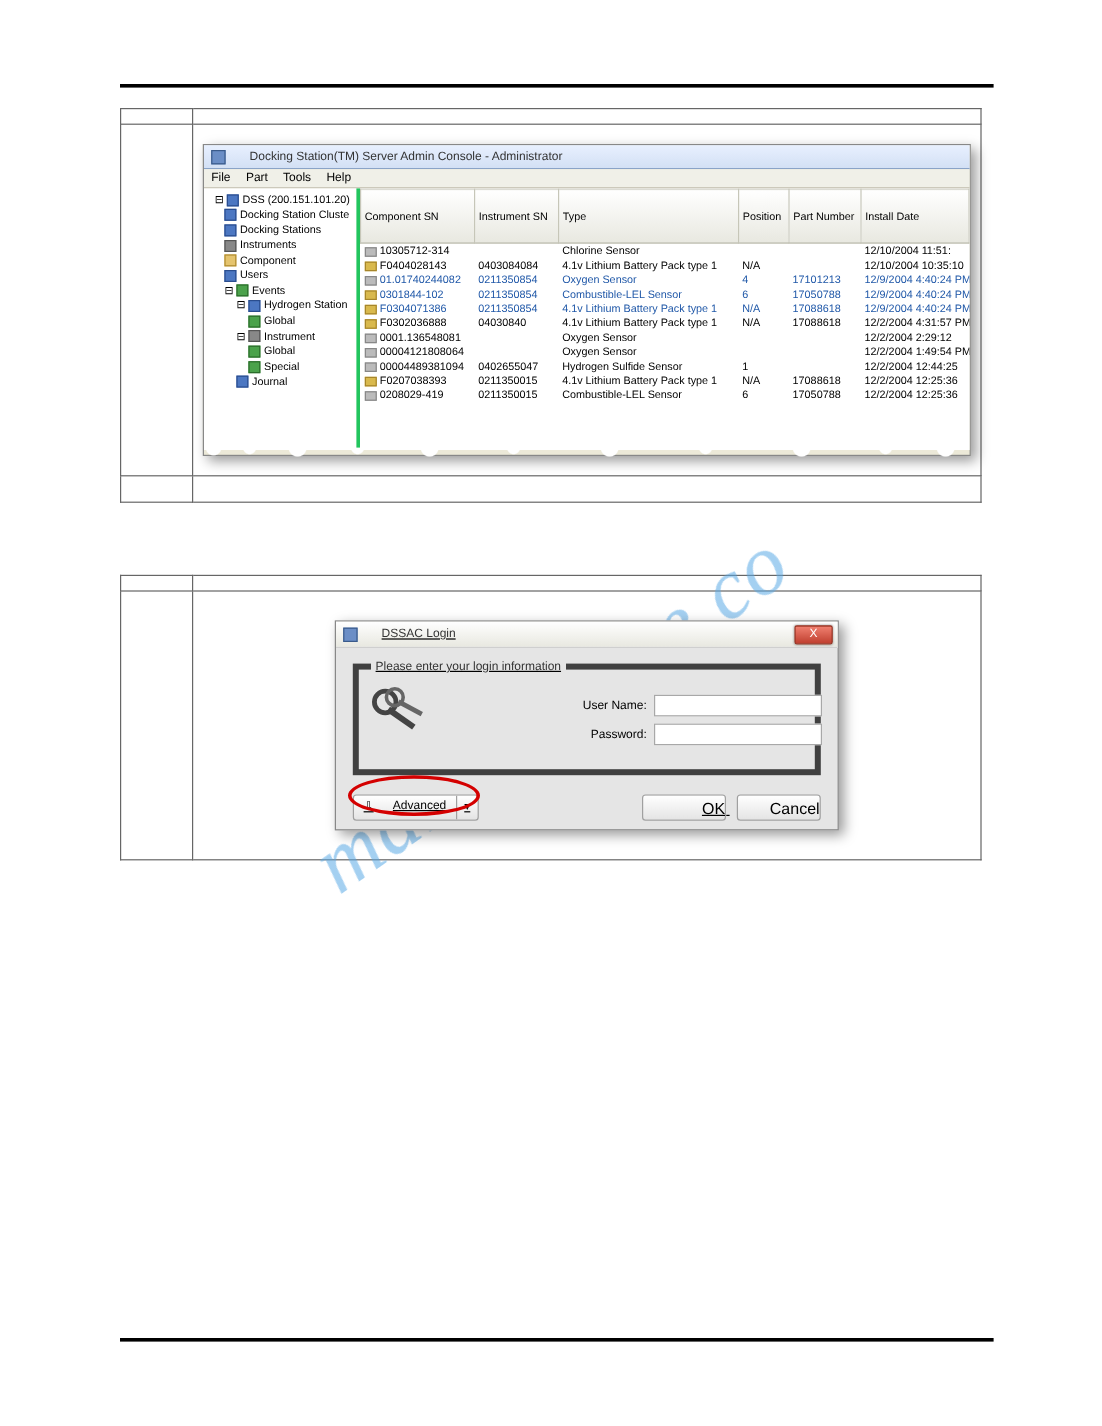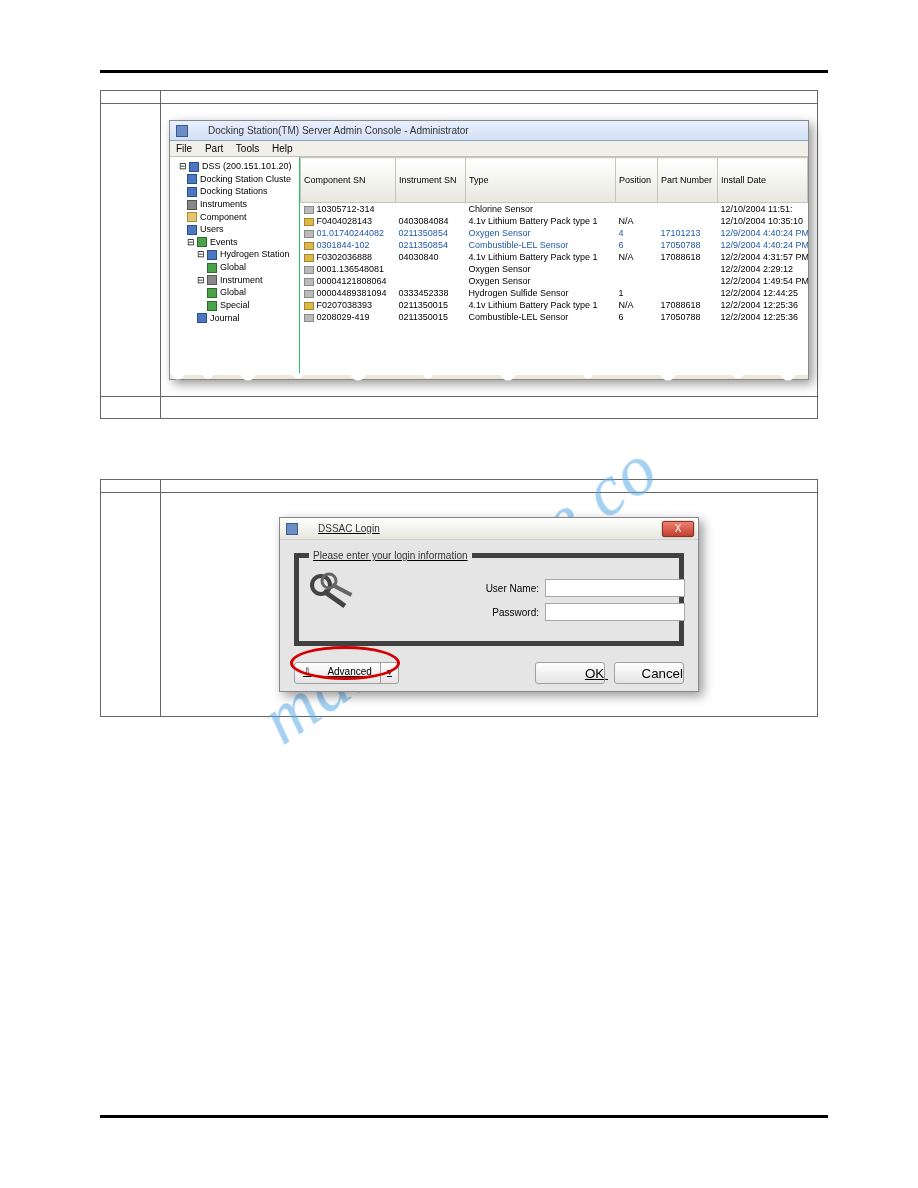--- a/index.html
+++ b/index.html
@@ -69,21 +69,21 @@
     border-bottom: 1px solid #c4c0b0;
   }
   .menubar span { margin-right: 10px; }
   .main {
     display: flex;
     height: calc(100% - 40px);
     background:#fff;
   }
   .tree {
     width: 130px;
-    border-right: 1px solid #22c55e;
+    border-right: 3px solid #22c55e;
     padding: 3px;
     font-size: 9px;
     overflow:hidden;
   }
   .tree .node { padding: 1px 0 1px 6px; white-space:nowrap; }
   .tree .node.lvl1 { padding-left: 14px; }
   .tree .node.lvl2 { padding-left: 24px; }
   .tree .node.lvl3 { padding-left: 34px; }
   .tree .ic { display:inline-block; width:10px; height:10px; vertical-align:middle; margin-right:3px;}
   .ic.folder{background:#e5c46e;border:1px solid #b08c30;}
@@ -311,20 +311,28 @@
                       <td>12/9/2004 4:40:24 PM</td>
                     </tr>
                     <tr class="blue">
                       <td><span class="rowic "></span>0301844-102</td>
                       <td>0211350854</td>
                       <td>Combustible-LEL Sensor</td>
                       <td>6</td>
                       <td>17050788</td>
                       <td>12/9/2004 4:40:24 PM</td>
                     </tr>
+                    <tr class="blue">
+                      <td><span class="rowic "></span>F0304071386</td>
+                      <td>0211350854</td>
+                      <td>4.1v Lithium Battery Pack type 1</td>
+                      <td>N/A</td>
+                      <td>17088618</td>
+                      <td>12/9/2004 4:40:24 PM</td>
+                    </tr>
                     <tr>
                       <td><span class="rowic "></span>F0302036888</td>
                       <td>04030840</td>
                       <td>4.1v Lithium Battery Pack type 1</td>
                       <td>N/A</td>
                       <td>17088618</td>
                       <td>12/2/2004 4:31:57 PM</td>
                     </tr>
                     <tr>
                       <td><span class="rowic g"></span>0001.136548081</td>
@@ -337,21 +345,21 @@
                     <tr>
                       <td><span class="rowic g"></span>00004121808064</td>
                       <td></td>
                       <td>Oxygen Sensor</td>
                       <td></td>
                       <td></td>
                       <td>12/2/2004 1:49:54 PM</td>
                     </tr>
                     <tr>
                       <td><span class="rowic g"></span>00004489381094</td>
-                      <td>0333452338</td>
+                      <td>0402655047</td>
                       <td>Hydrogen Sulfide Sensor</td>
                       <td>1</td>
                       <td></td>
                       <td>12/2/2004 12:44:25</td>
                     </tr>
                     <tr>
                       <td><span class="rowic "></span>F0207038393</td>
                       <td>0211350015</td>
                       <td>4.1v Lithium Battery Pack type 1</td>
                       <td>N/A</td>

